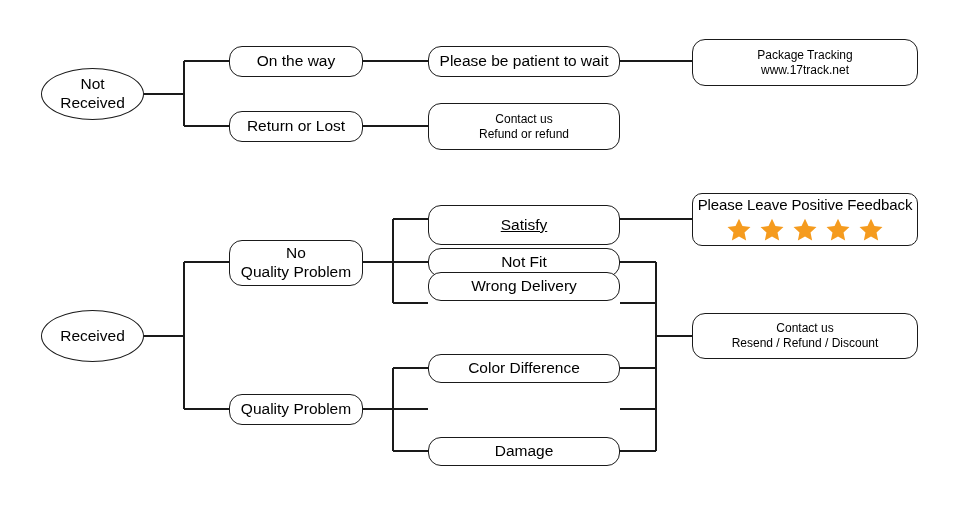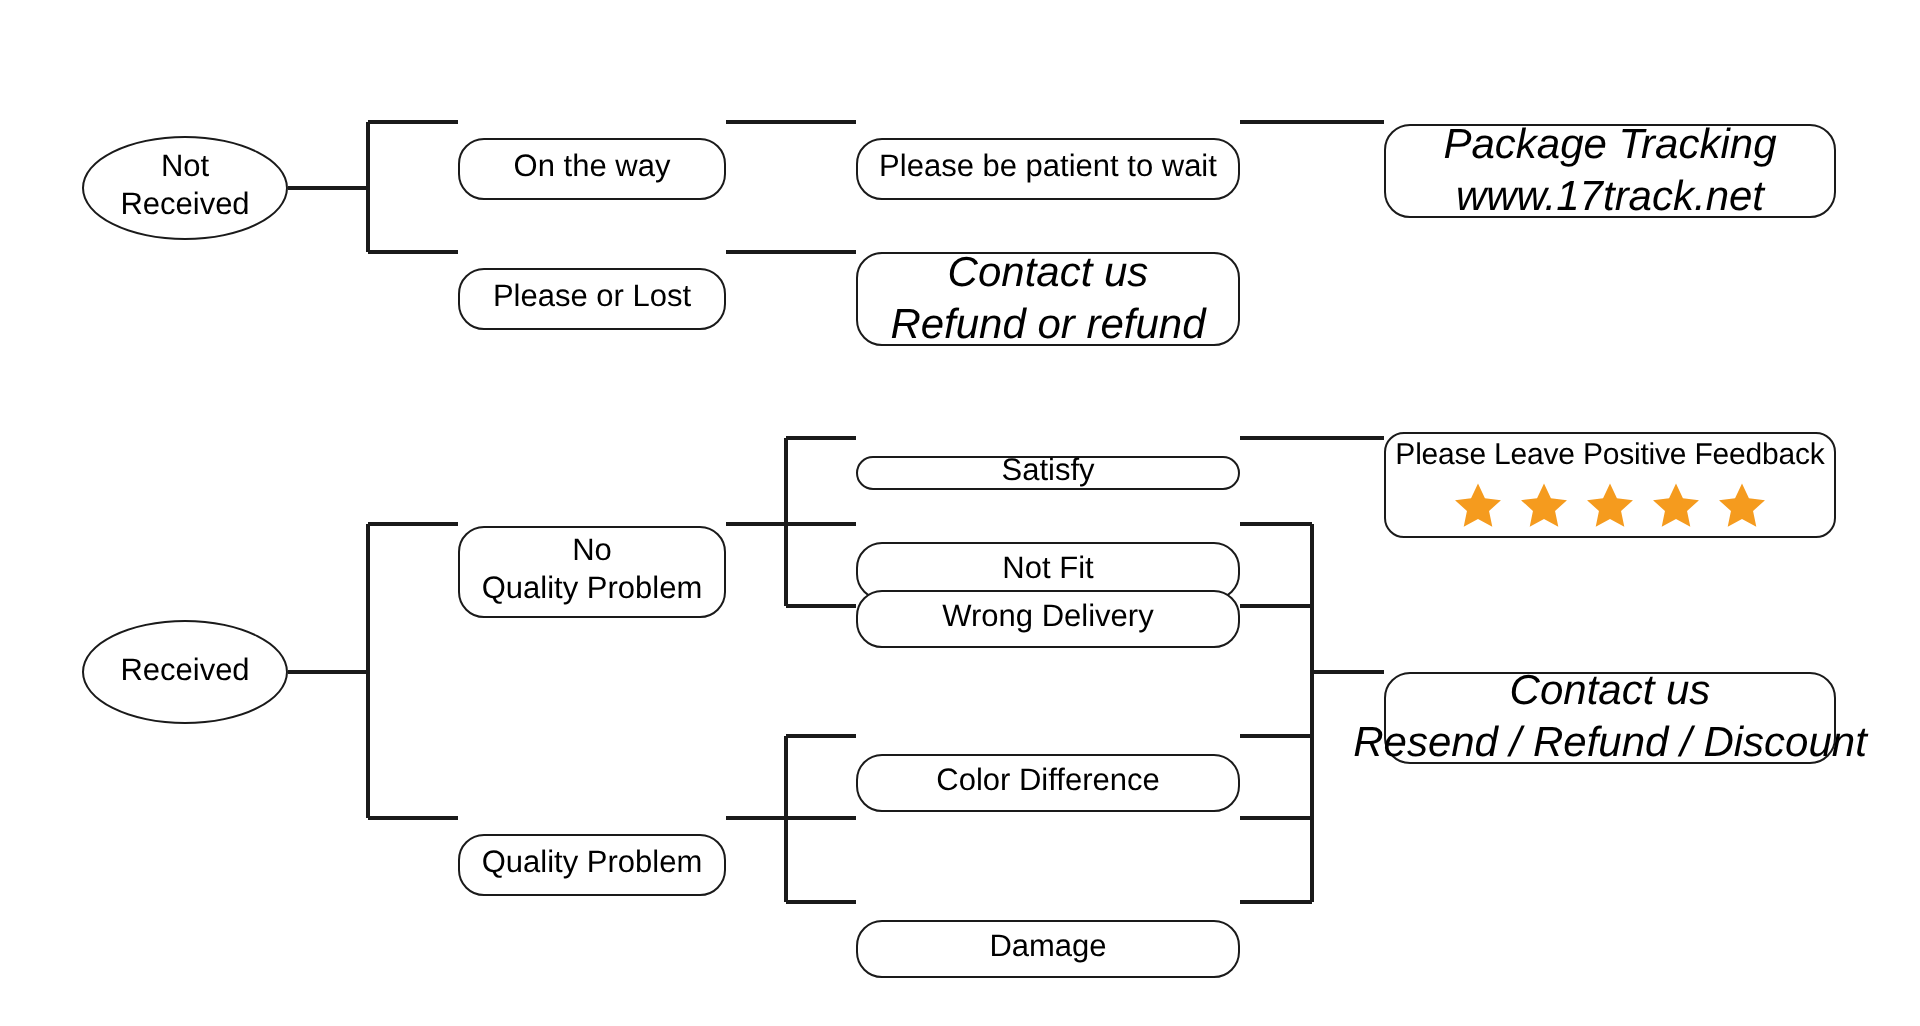--- a/index.html
+++ b/index.html
@@ -32,33 +32,32 @@
     display: flex;
     flex-direction: column;
     align-items: center;
     justify-content: center;
     text-align: center;
     color: #000000;
     z-index: 2;
   }
   .box {
     border-radius: 13px;
-    margin-top: 23px;
   }
   .ellipse {
     border-radius: 50%;
     text-align: center;
   }
   .node .line {
     display: block;
     white-space: nowrap;
     line-height: 1.22;
   }
   .t15 { font-size: 15.5px; }
-  .t16 { font-size: 21px; font-style: italic; }
+  .t16 { font-size: 12px; }
   .stars {
     display: flex;
     flex-direction: row;
     align-items: center;
     justify-content: center;
     gap: 7px;
     margin-top: 3px;
   }
   .star {
     width: 26px;
@@ -136,42 +135,42 @@
   <div class="node box" style="left:428px; top:46px; width:192px; height:31px;">
     <span class="line t15">Please be patient to wait</span>
   </div>
 
   <div class="node box" style="left:692px; top:39px; width:226px; height:47px;">
     <span class="line t16">Package Tracking</span>
     <span class="line t16">www.17track.net</span>
   </div>
 
   <div class="node box" style="left:229px; top:111px; width:134px; height:31px;">
-    <span class="line t15">Please or Lost</span>
+    <span class="line t15">Return or Lost</span>
   </div>
 
   <div class="node box" style="left:428px; top:103px; width:192px; height:47px;">
     <span class="line t16">Contact us</span>
     <span class="line t16">Refund or refund</span>
   </div>
 
   <div class="node ellipse" style="left:41px; top:310px; width:103px; height:52px;">
     <span class="line t15">Received</span>
   </div>
 
   <div class="node box" style="left:229px; top:240px; width:134px; height:46px;">
     <span class="line t15">No</span>
     <span class="line t15">Quality Problem</span>
   </div>
 
   <div class="node box" style="left:229px; top:394px; width:134px; height:31px;">
     <span class="line t15">Quality Problem</span>
   </div>
 
-  <div class="node box" style="left:428px; top:205px; width:192px; height:17px;">
+  <div class="node box" style="left:428px; top:205px; width:192px; height:40px;text-decoration:underline;">
     <span class="line t15">Satisfy</span>
   </div>
 
   <div class="node box" style="left:428px; top:248px; width:192px; height:29px;">
     <span class="line t15">Not Fit</span>
   </div>
 
   <div class="node box" style="left:428px; top:272px; width:192px; height:29px;">
     <span class="line t15">Wrong Delivery</span>
   </div>

